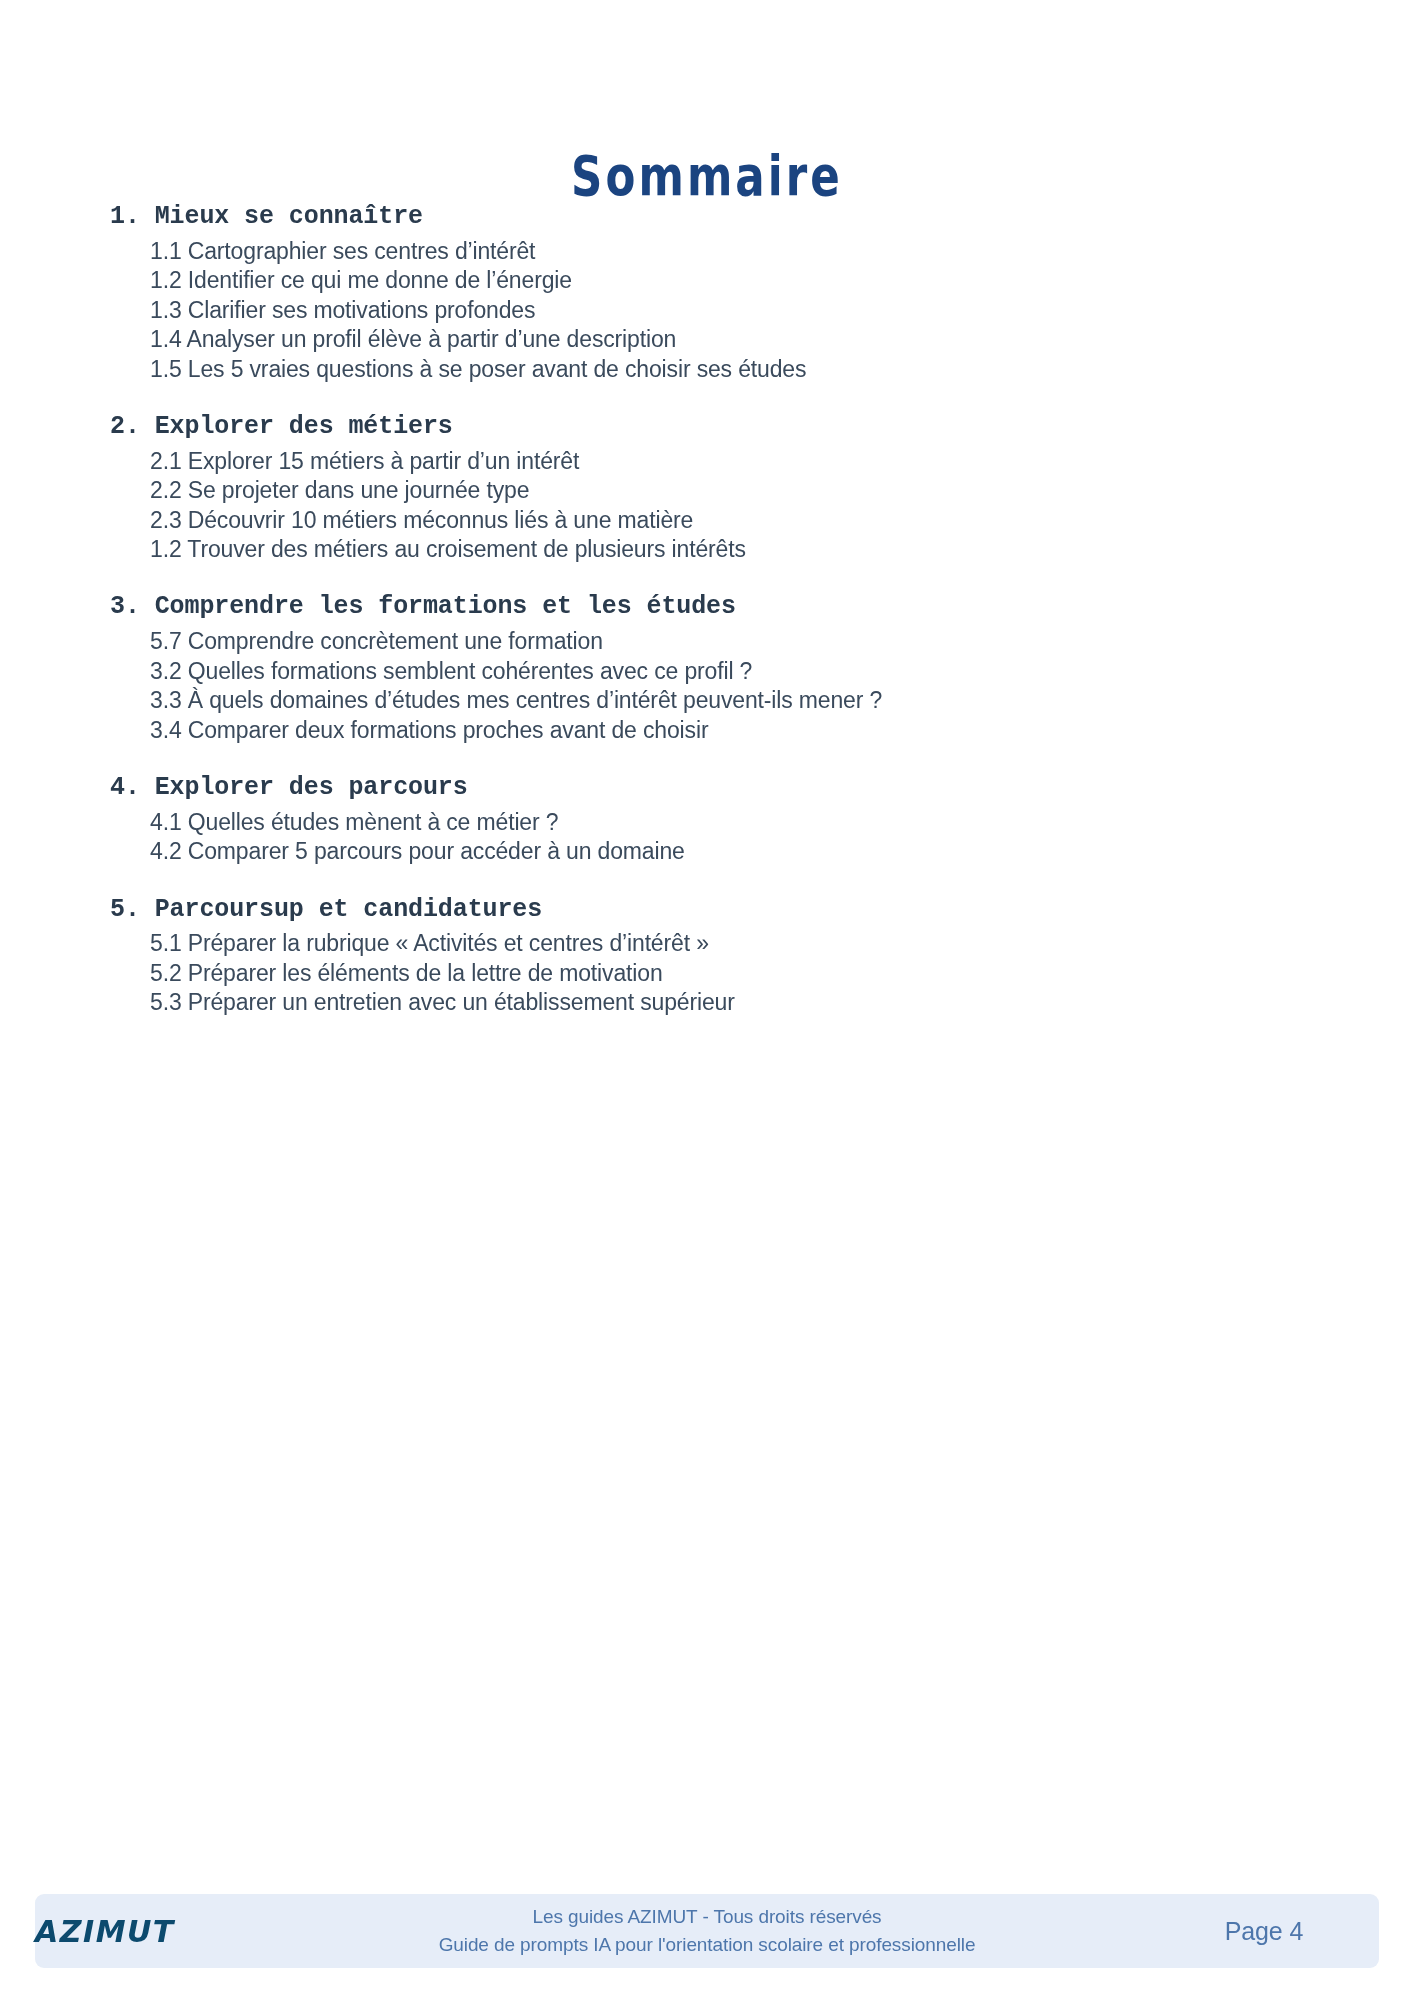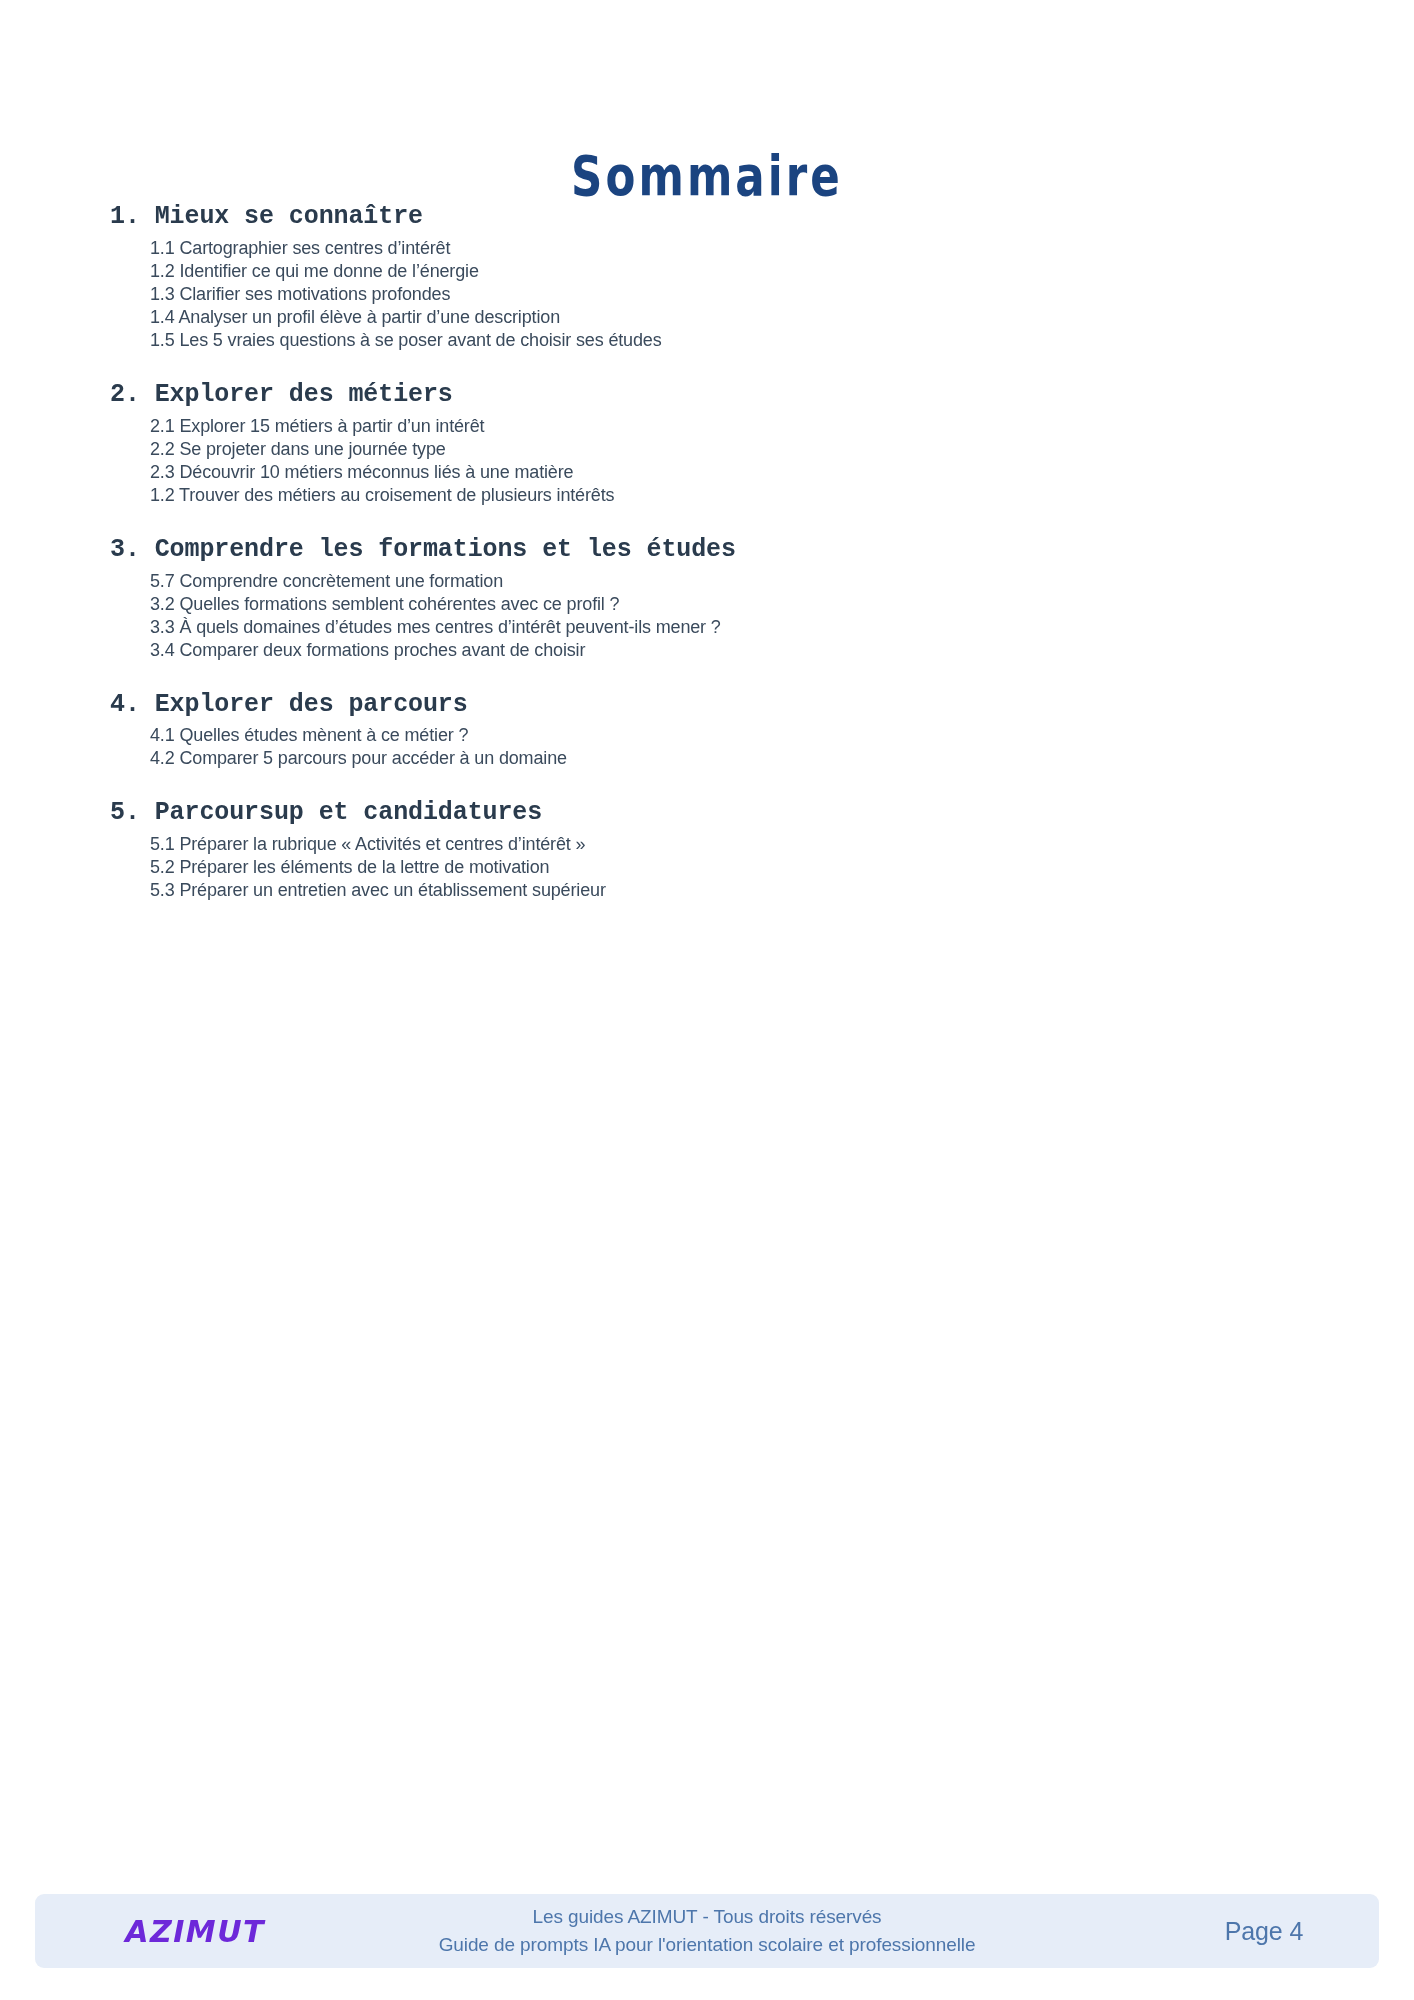--- a/index.html
+++ b/index.html
@@ -63,21 +63,21 @@
 
   .sub-list {
     list-style: none;
     margin: 0;
     padding: 0 0 0 40px;
   }
 
   .sub-item {
     font-family: "Liberation Sans", sans-serif;
     font-weight: 400;
-    font-size: 18px;
+    font-size: 23px;
     color: #3a4a5c;
     line-height: 1.28;
     letter-spacing: -0.15px;
     white-space: nowrap;
   }
 
   
   .footer {
     position: absolute;
     left: 35px;
@@ -86,27 +86,27 @@
     height: 74px;
     background: #e6edf8;
     border-radius: 9px;
     display: flex;
     align-items: center;
   }
 
   .footer-logo {
     width: 230px;
     flex: 0 0 230px;
-    text-align: right;
+    text-align: left;
     font-family: "DejaVu Sans", sans-serif;
     font-weight: 700;
     font-style: italic;
     font-size: 30px;
     letter-spacing: 1.5px;
-    color: #6d28d9;
+    color: #0c4a6e;
   }
 
   .footer-center {
     flex: 1 1 auto;
     text-align: center;
     color: #4d76ab;
     font-family: "Liberation Sans", sans-serif;
     font-size: 19px;
     line-height: 1.5;
     letter-spacing: -0.1px;

